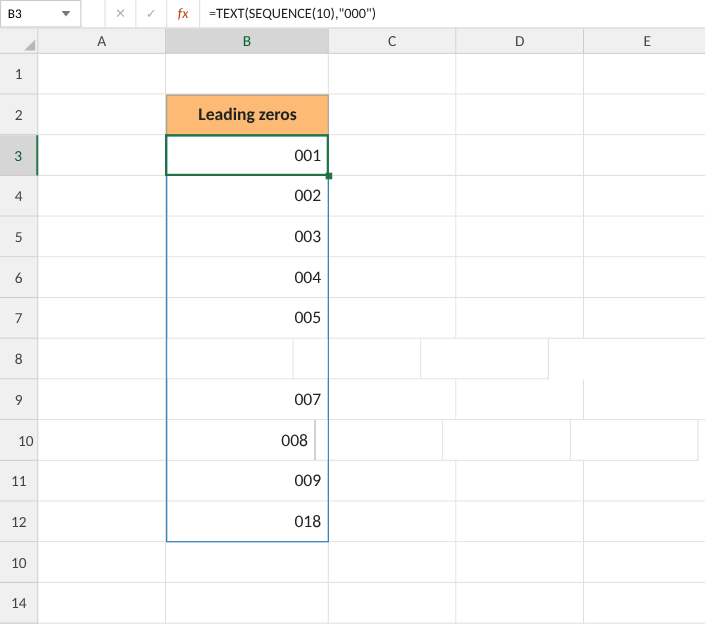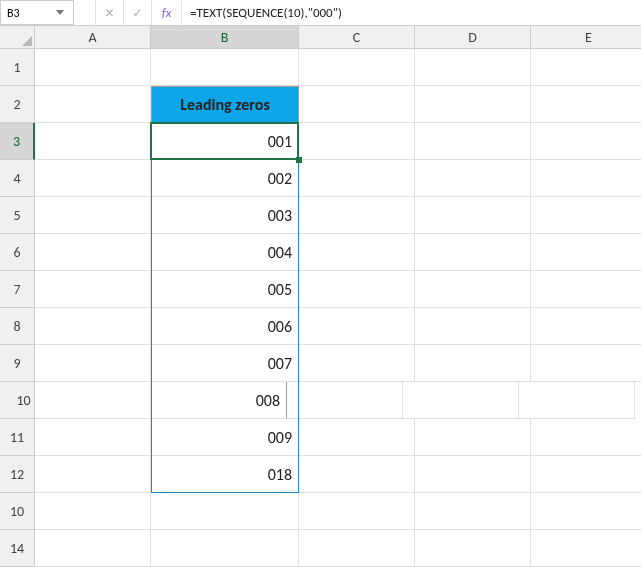--- a/index.html
+++ b/index.html
@@ -41,21 +41,21 @@
       border-right: 1px solid #e0e0e0;
       display: flex; align-items: center; justify-content: center;
       color: #b0b0b0;
       font-size: 12px;
     }
     .fx-label {
       width: 30px;
       display: flex; align-items: center; justify-content: center;
       font-style: italic;
       font-size: 13px;
-      color: #8b5cf6;
+      color: #c2410c;
       border-right: 1px solid #e0e0e0;
     }
     .formula-input {
       flex: 1;
       display: flex; align-items: center;
       padding: 0 8px;
       font-size: 13px;
       color: #222;
       font-family: Calibri, Arial, sans-serif;
     }
@@ -117,21 +117,21 @@
     .cell {
       border-right: 1px solid #e0e0e0;
       border-bottom: 1px solid #e0e0e0;
       display: flex; align-items: center;
       padding: 0 6px;
       font-size: 16px;
       color: #222;
       background: #fff;
     }
     .cell.header-cell {
-      background: #0ea5e9;
+      background: #fdba74;
       font-weight: bold;
       justify-content: center;
       border: 1px solid #9c9c9c;
     }
     .cell.data-cell {
       justify-content: flex-end;
       border-left: 1px solid #9c9c9c;
       border-right: 1px solid #9c9c9c;
     }
     .cell.data-cell.last { border-bottom: 1px solid #9c9c9c; }
@@ -249,21 +249,20 @@
       </div>
       <div class="row">
         <div class="cell" style="width: 116px; height: 37px;"></div>
         <div class="cell data-cell" style="width: 148px; height: 37px;">005</div>
         <div class="cell" style="width: 116px; height: 37px;"></div>
         <div class="cell" style="width: 116px; height: 37px;"></div>
         <div class="cell" style="width: 116px; height: 37px;"></div>
       </div>
       <div class="row">
         <div class="cell" style="width: 116px; height: 37px;"></div>
-        <div class="cell data-cell" style="width: 148px; height: 37px;">006</div>
         <div class="cell" style="width: 116px; height: 37px;"></div>
         <div class="cell" style="width: 116px; height: 37px;"></div>
         <div class="cell" style="width: 116px; height: 37px;"></div>
       </div>
       <div class="row">
         <div class="cell" style="width: 116px; height: 37px;"></div>
         <div class="cell data-cell" style="width: 148px; height: 37px;">007</div>
         <div class="cell" style="width: 116px; height: 37px;"></div>
         <div class="cell" style="width: 116px; height: 37px;"></div>
         <div class="cell" style="width: 116px; height: 37px;"></div>

